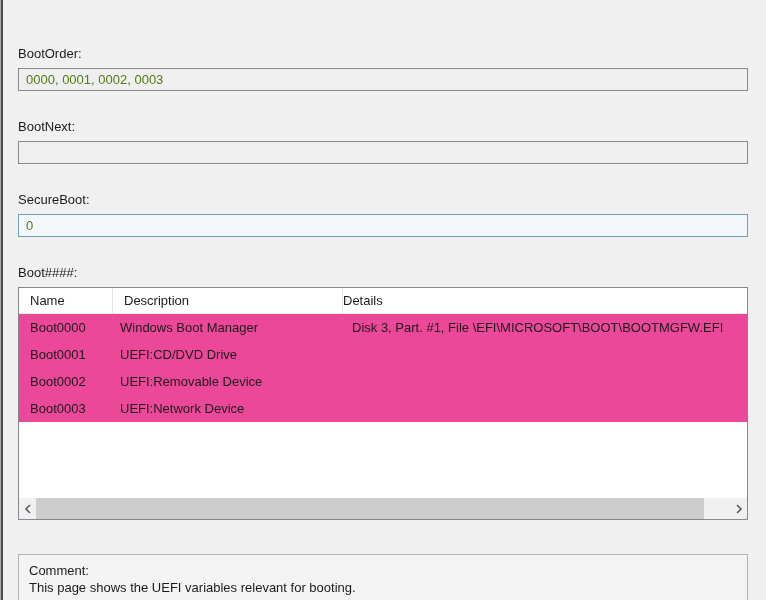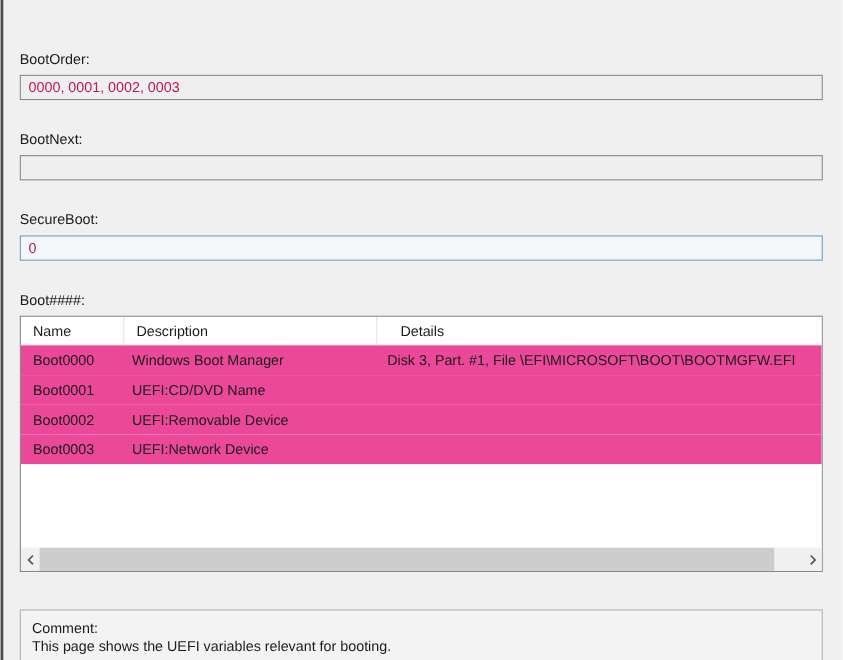--- a/index.html
+++ b/index.html
@@ -15,38 +15,38 @@
   }
 
   .content { position: absolute; left: 18px; top: 0; width: 730px; padding-top: 18px; }
 
   .field { margin-bottom: 15px; margin-top: 28px; }
   .field-label { height: 16px; line-height: 16px; margin-bottom: 6px; color: #1b1b1b; }
 
   .textbox {
     display: block; width: 100%; height: 23px;
     border: 1px solid #898989; background: #efefef;
-    padding: 1px 7px; font: inherit; color: #be185d; line-height: 21px;
+    padding: 1px 7px; font: inherit; color: #4d7c0f; line-height: 21px;
     border-radius: 0; outline: none;
   }
   .textbox.focused { border-color: #6f9fb8; background: #f3f7f9; }
 
   
   .listfield { margin-bottom: 0; }
   .listview {
     height: 233px; border: 1px solid #828790; background: #ffffff;
     display: flex; flex-direction: column; overflow: hidden; justify-content: center;
   }
   .lv-header {
     flex: none; height: 26px; display: grid; grid-template-columns: 93px 230px 1fr;
     align-items: center; border-bottom: 1px solid #e9e9e9; background: #ffffff;
   }
   .lv-hcell { height: 100%; line-height: 25px; padding-left: 11px; color: #1b1b1b; cursor: default; }
   .lv-hcell.c2, .lv-hcell.c3 { border-left: 1px solid #e4e4e4; }
-  .lv-hcell.c3 { padding-left: 21px; }
+  .lv-hcell.c3 { padding-left: 0; }
 
   .lv-row {
     flex: none; height: 27px; display: grid; grid-template-columns: 93px 230px 1fr;
     align-items: center; background: #ec4899; cursor: default;
   }
   .lv-cell { padding-left: 11px; white-space: nowrap; overflow: hidden; }
   .lv-cell.c2 { padding-left: 8px; }
   .lv-cell.c3 { padding-left: 10px; }
 
   .lv-filler { flex: 1; background: #ffffff; }
@@ -101,21 +101,21 @@
         </div>
 
         <div class="lv-row">
           <div class="lv-cell c1">Boot0000</div>
           <div class="lv-cell c2">Windows Boot Manager</div>
           <div class="lv-cell c3">Disk 3, Part. #1, File \EFI\MICROSOFT\BOOT\BOOTMGFW.EFI</div>
         </div>
 
         <div class="lv-row">
           <div class="lv-cell c1">Boot0001</div>
-          <div class="lv-cell c2">UEFI:CD/DVD Name</div>
+          <div class="lv-cell c2">UEFI:CD/DVD Drive</div>
           <div class="lv-cell c3"></div>
         </div>
 
         <div class="lv-row">
           <div class="lv-cell c1">Boot0002</div>
           <div class="lv-cell c2">UEFI:Removable Device</div>
           <div class="lv-cell c3"></div>
         </div>
 
         <div class="lv-row">

